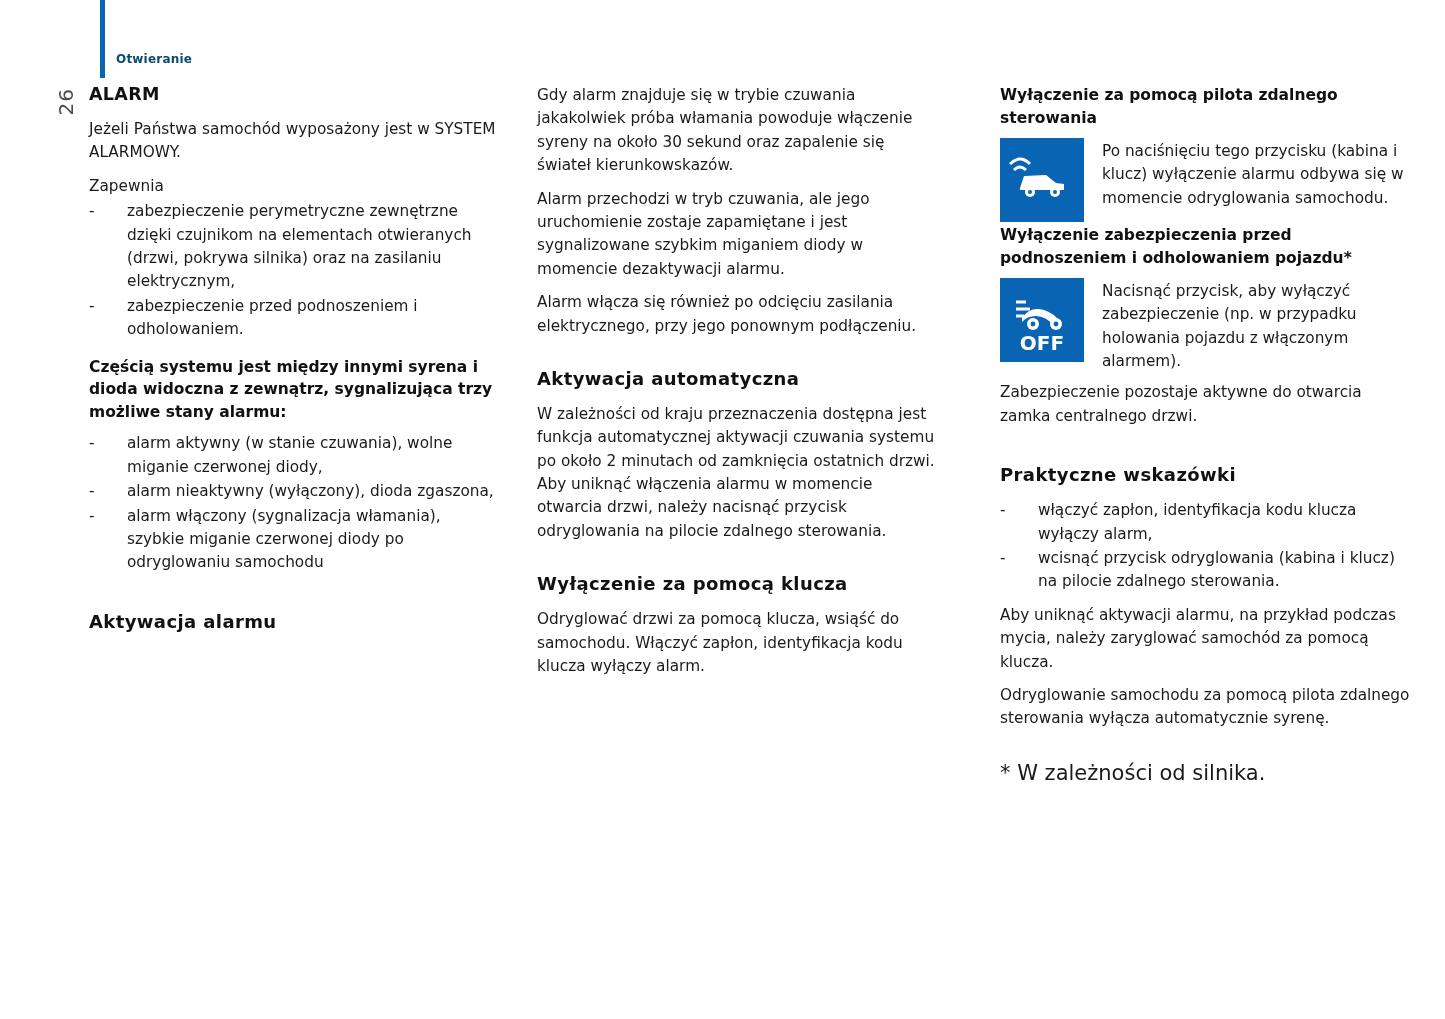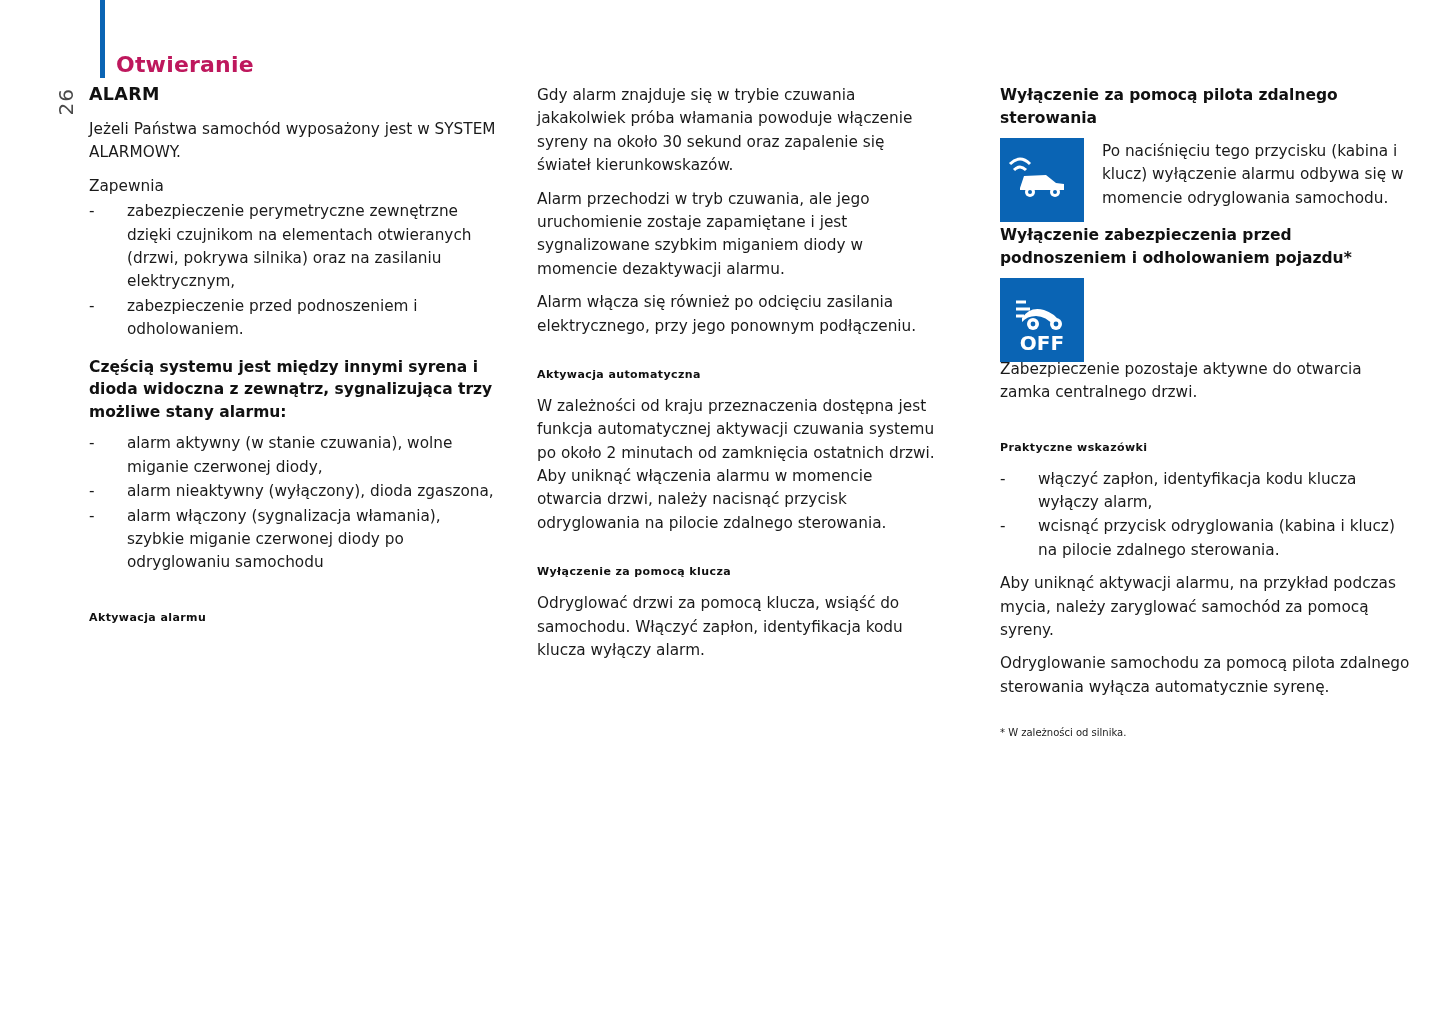--- a/index.html
+++ b/index.html
@@ -27,23 +27,23 @@
     left: 100px;
     top: 0px;
     width: 5px;
     height: 78px;
     background: #0a64b4;
   }
   .header-title {
     position: absolute;
     left: 116px;
     top: 52px;
-    font-size: 22px;
-    font-weight: bold;
-    color: #be185d;
+    font-size: 12px;
+    font-weight: bold;
+    color: #0c4a6e;
     letter-spacing: 0.2px;
   }
   .page-number {
     position: absolute;
     left: 54px;
     top: 88px;
     font-size: 20px;
     color: #4a4a4a;
     writing-mode: vertical-rl;
     transform: rotate(180deg);
@@ -64,21 +64,21 @@
   .col3 { left: 1000px; width: 412px; }
 
   h2.section {
     font-size: 17.5px;
     font-weight: bold;
     margin: 0 0 14px 0;
     color: #111;
     letter-spacing: 0.3px;
   }
   h3.sub {
-    font-size: 11px;
+    font-size: 18px;
     font-weight: bold;
     margin: 30px 0 14px 0;
     color: #111;
     letter-spacing: 0.4px;
   }
   h3.sub.tight { margin-top: 0; }
   h4.bold-para {
     font-size: 15.5px;
     font-weight: bold;
     margin: 14px 0 8px 0;
@@ -125,21 +125,21 @@
     position: relative;
   }
   .icon-box svg { display: block; }
   .icon-text {
     font-size: 15.3px;
     line-height: 1.53;
     color: #1a1a1a;
     padding-top: 2px;
   }
   .footnote {
-    font-size: 10px;
+    font-size: 21px;
     line-height: 1.53;
     margin-top: 26px;
     color: #1a1a1a;
   }
   .spacer-lg { height: 26px; }
 </style>
 </head>
 <body>
 
 <div class="page">
@@ -210,31 +210,32 @@
             <rect x="0" y="0" width="84" height="84" fill="#0a64b4"></rect>
             <path d="M22 40 q8 -12 22 -8 q10 3 16 12 l-6 4 q-8 -10 -18 -10 q-9 0 -14 6 Z" fill="#ffffff"></path>
             <circle cx="33" cy="46" r="6" fill="#ffffff"></circle>
             <circle cx="56" cy="46" r="6" fill="#ffffff"></circle>
             <circle cx="33" cy="46" r="2.4" fill="#0a64b4"></circle>
             <circle cx="56" cy="46" r="2.4" fill="#0a64b4"></circle>
             <path d="M16 24 h10 M16 31 h14 M16 38 h8" stroke="#ffffff" stroke-width="3" fill="none"></path>
             <text x="42" y="72" font-family="DejaVu Sans, sans-serif" font-size="20" font-weight="bold" fill="#ffffff" text-anchor="middle">OFF</text>
           </svg>
         </div>
+        <div class="icon-text">Nacisnąć przycisk, aby wyłączyć zabezpieczenie (np. w przypadku holowania pojazdu z włączonym alarmem).</div>
       </div>
 
       <p class="body">Zabezpieczenie pozostaje aktywne do otwarcia zamka centralnego drzwi.</p>
 
       <div class="spacer-lg"></div>
 
       <h3 class="sub tight">Praktyczne wskazówki</h3>
       <ul class="dash">
         <li><span class="dash-mark">-</span><span>włączyć zapłon, identyfikacja kodu klucza wyłączy alarm,</span></li>
         <li><span class="dash-mark">-</span><span>wcisnąć przycisk odryglowania (kabina i klucz) na pilocie zdalnego sterowania.</span></li>
       </ul>
-      <p class="body">Aby uniknąć aktywacji alarmu, na przykład podczas mycia, należy zaryglować samochód za pomocą syreny.</p>
+      <p class="body">Aby uniknąć aktywacji alarmu, na przykład podczas mycia, należy zaryglować samochód za pomocą klucza.</p>
       <p class="body">Odryglowanie samochodu za pomocą pilota zdalnego sterowania wyłącza automatycznie syrenę.</p>
 
       <div class="footnote">* W zależności od silnika.</div>
     </div>
 
   </div>
 </div>
 
 </body></html>

